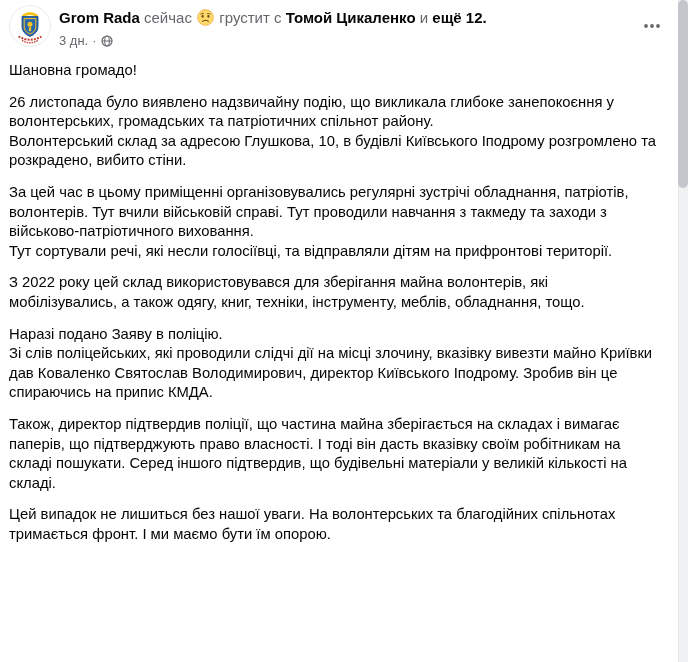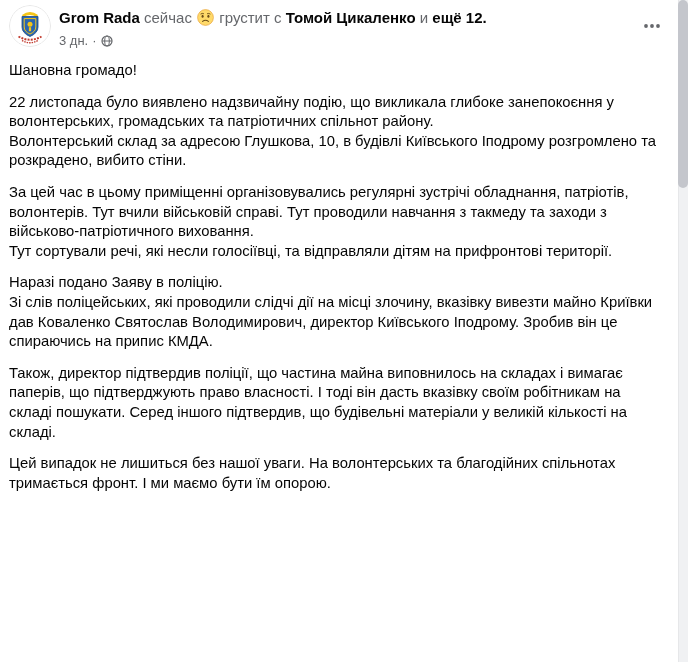--- a/index.html
+++ b/index.html
@@ -118,27 +118,28 @@
         <svg width="20" height="20" viewBox="0 0 20 20" fill="#65676b">
           <circle cx="4" cy="10" r="1.9"></circle>
           <circle cx="10" cy="10" r="1.9"></circle>
           <circle cx="16" cy="10" r="1.9"></circle>
         </svg>
       </div>
     </div>
 
     <div class="post-body">
         <p>Шановна громадо!</p>
-        <p>22 листопада було виявлено надзвичайну подію, що викликала глибоке занепокоєння у волонтерських, громадських та патріотичних спільнот району.
+        <p>26 листопада було виявлено надзвичайну подію, що викликала глибоке занепокоєння у волонтерських, громадських та патріотичних спільнот району.
 Волонтерський склад за адресою Глушкова, 10, в будівлі Київського Іподрому розгромлено та розкрадено, вибито стіни.</p>
         <p>За цей час в цьому приміщенні організовувались регулярні зустрічі обладнання, патріотів, волонтерів. Тут вчили військовій справі. Тут проводили навчання з такмеду та заходи з військово-патріотичного виховання.
 Тут сортували речі, які несли голосіївці, та відправляли дітям на прифронтові території.</p>
+        <p>З 2022 року цей склад використовувався для зберігання майна волонтерів, які мобілізувались, а також одягу, книг, техніки, інструменту, меблів, обладнання, тощо.</p>
         <p>Наразі подано Заяву в поліцію.
 Зі слів поліцейських, які проводили слідчі дії на місці злочину, вказівку вивезти майно Криївки дав Коваленко Святослав Володимирович, директор Київського Іподрому. Зробив він це спираючись на припис КМДА.</p>
-        <p>Також, директор підтвердив поліції, що частина майна виповнилось на складах і вимагає паперів, що підтверджують право власності. І тоді він дасть вказівку своїм робітникам на складі пошукати. Серед іншого підтвердив, що будівельні матеріали у великій кількості на складі.</p>
+        <p>Також, директор підтвердив поліції, що частина майна зберігається на складах і вимагає паперів, що підтверджують право власності. І тоді він дасть вказівку своїм робітникам на складі пошукати. Серед іншого підтвердив, що будівельні матеріали у великій кількості на складі.</p>
         <p>Цей випадок не лишиться без нашої уваги. На волонтерських та благодійних спільнотах тримається фронт. І ми маємо бути їм опорою.</p>
       </div>
 
   </div>
 
   <div class="scroll-track">
     <div class="scroll-thumb"></div>
   </div>
 </div>
 

